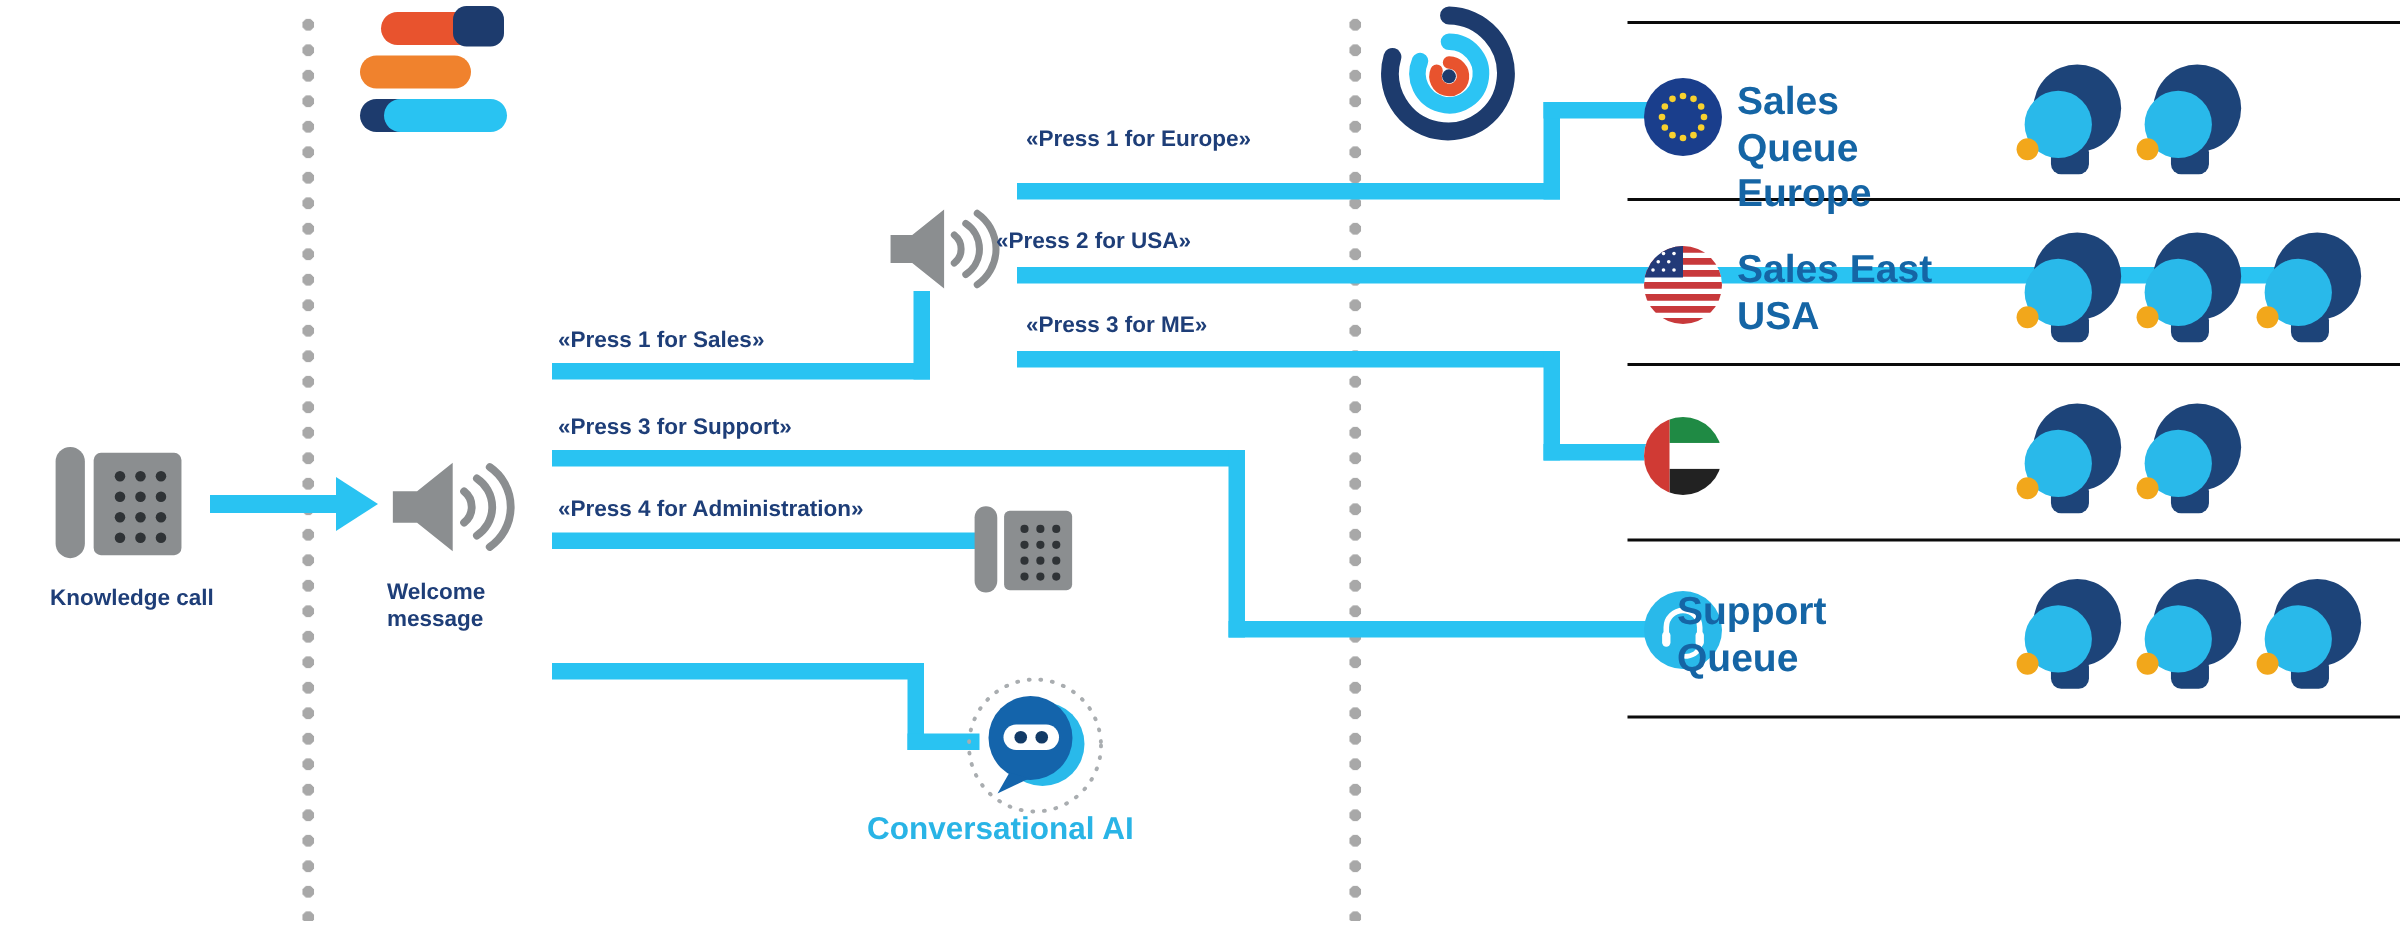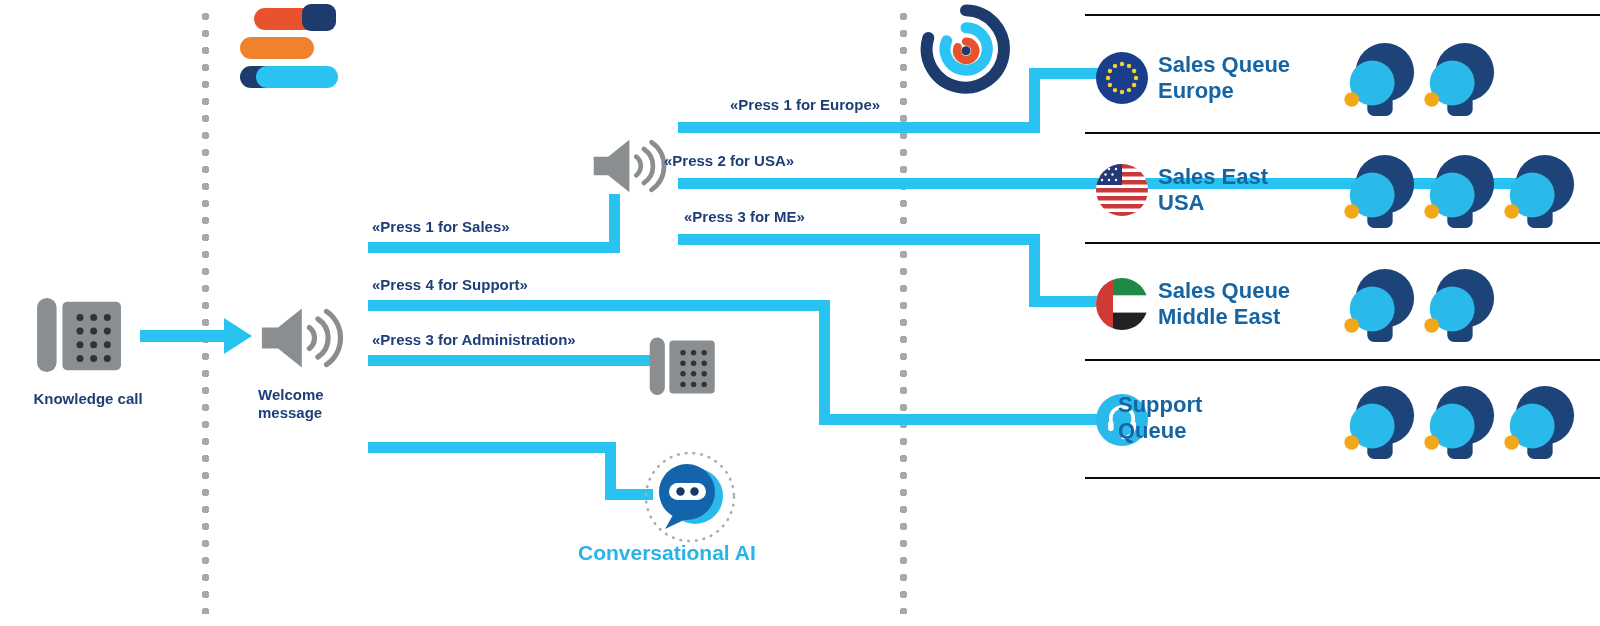--- a/index.html
+++ b/index.html
@@ -12,21 +12,21 @@
   *{margin:0;padding:0;box-sizing:border-box;}
   body{font-family:"Liberation Sans",sans-serif;background:#fff;}
   #stage{position:relative;width:1600px;height:626px;background:#fff;overflow:hidden;}
   .abs{position:absolute;}
   .dots{position:absolute;width:9px;z-index:0;
         background-image:radial-gradient(circle 4px at center,var(--dotgray) 98%,transparent 100%);
         background-size:9px 17px;background-repeat:repeat-y;}
   .line{position:absolute;background:var(--cyan);z-index:1;}
   .lbl{position:absolute;font-weight:bold;color:var(--navy);font-size:15px;line-height:1.2;z-index:3;white-space:nowrap;}
   .lbl.wrap{white-space:normal;}
-  .qtitle{position:absolute;font-weight:bold;color:var(--qblue);font-size:22px;line-height:1.18;z-index:3;width:145px;}
+  .qtitle{position:absolute;font-weight:bold;color:var(--qblue);font-size:26px;line-height:1.18;z-index:3;width:145px;}
   .icon{position:absolute;z-index:2;}
   .sep{position:absolute;left:1085px;width:515px;height:2px;background:#0b0b0b;z-index:1;}
   .agents{position:absolute;display:flex;gap:2px;z-index:2;}
   .agents svg{flex:0 0 auto;}
   .arrow-shaft{position:absolute;left:140px;top:330px;width:86px;height:12px;background:var(--cyan);z-index:1;}
   .arrow-head{position:absolute;left:224px;top:318px;width:0;height:0;z-index:1;
               border-top:18px solid transparent;border-bottom:18px solid transparent;border-left:28px solid var(--cyan);}
   .cai-label{position:absolute;left:578px;top:541px;width:240px;font-size:21px;font-weight:bold;color:#29b4e6;z-index:3;}
   .logo-bar{position:absolute;border-radius:12px;}
 </style>
@@ -97,37 +97,37 @@
     </g>
   </svg>
 
   <div class="line" style="left:368px;top:242px;width:252px;height:11px;"></div>
   <div class="line" style="left:609px;top:194px;width:11px;height:59px;"></div>
   <div class="lbl" style="left:372px;top:218px;">«Press 1 for Sales»</div>
 
   <div class="line" style="left:678px;top:122px;width:362px;height:11px;"></div>
   <div class="line" style="left:1029px;top:68px;width:11px;height:65px;"></div>
   <div class="line" style="left:1029px;top:68px;width:70px;height:11px;"></div>
-  <div class="lbl" style="left:684px;top:96px;margin-left:46px;">«Press 1 for Europe»</div>
+  <div class="lbl" style="left:684px;top:84px;">«Press 1 for Europe»</div>
 
   <div class="line" style="left:678px;top:178px;width:887px;height:11px;"></div>
   <div class="lbl" style="left:664px;top:152px;">«Press 2 for USA»</div>
 
   <div class="line" style="left:678px;top:234px;width:362px;height:11px;"></div>
   <div class="line" style="left:1029px;top:234px;width:11px;height:73px;"></div>
   <div class="line" style="left:1029px;top:296px;width:70px;height:11px;"></div>
   <div class="lbl" style="left:684px;top:208px;">«Press 3 for ME»</div>
 
   <div class="line" style="left:368px;top:300px;width:462px;height:11px;"></div>
   <div class="line" style="left:819px;top:300px;width:11px;height:125px;"></div>
   <div class="line" style="left:819px;top:414px;width:280px;height:11px;"></div>
-  <div class="lbl" style="left:372px;top:276px;">«Press 4 for Support»</div>
+  <div class="lbl" style="left:372px;top:276px;">«Press 3 for Support»</div>
 
   <div class="line" style="left:368px;top:355px;width:282px;height:11px;"></div>
-  <div class="lbl" style="left:372px;top:331px;">«Press 3 for Administration»</div>
+  <div class="lbl" style="left:372px;top:331px;">«Press 4 for Administration»</div>
   <svg class="icon" style="left:648px;top:336px;" width="70" height="62" viewBox="0 0 92 82">
     <rect x="2" y="2" width="20" height="76" rx="10" fill="#8b8e90"></rect>
     <rect x="28" y="6" width="60" height="70" rx="5" fill="#8b8e90"></rect>
     <g fill="#2f3336">
       <circle cx="46" cy="22" r="3.6"></circle>
         <circle cx="60" cy="22" r="3.6"></circle>
         <circle cx="74" cy="22" r="3.6"></circle>
       <circle cx="46" cy="36" r="3.6"></circle>
         <circle cx="60" cy="36" r="3.6"></circle>
         <circle cx="74" cy="36" r="3.6"></circle>
@@ -255,21 +255,20 @@
           <circle cx="26" cy="26" r="26"></circle>
         </clipPath>
       </defs>
     <g clip-path="url(#uaeclip)">
       <rect width="52" height="52" fill="#ffffff"></rect>
       <rect x="17" y="0" width="35" height="17.3" fill="#1f8a44"></rect>
       <rect x="17" y="34.6" width="35" height="17.4" fill="#222222"></rect>
       <rect x="0" y="0" width="17" height="52" fill="#d03a34"></rect>
     </g>
   </svg>
-  <div class="qtitle" style="left:1158px;top:278px;">Sales Queue Middle East</div>
   <div class="agents" style="left:1340px;top:266px;">
   <svg width="78" height="82" viewBox="0 0 80 84">
     <circle cx="46" cy="33" r="30" fill="#1d4479"></circle>
     <rect x="28" y="56" width="26" height="22" rx="7" fill="#1d4479"></rect>
     <circle cx="33" cy="44" r="23" fill="#29b9ea"></circle>
     <circle cx="12" cy="61" r="7.5" fill="#f2a71b"></circle>
   </svg>
 
   <svg width="78" height="82" viewBox="0 0 80 84">
     <circle cx="46" cy="33" r="30" fill="#1d4479"></circle>

